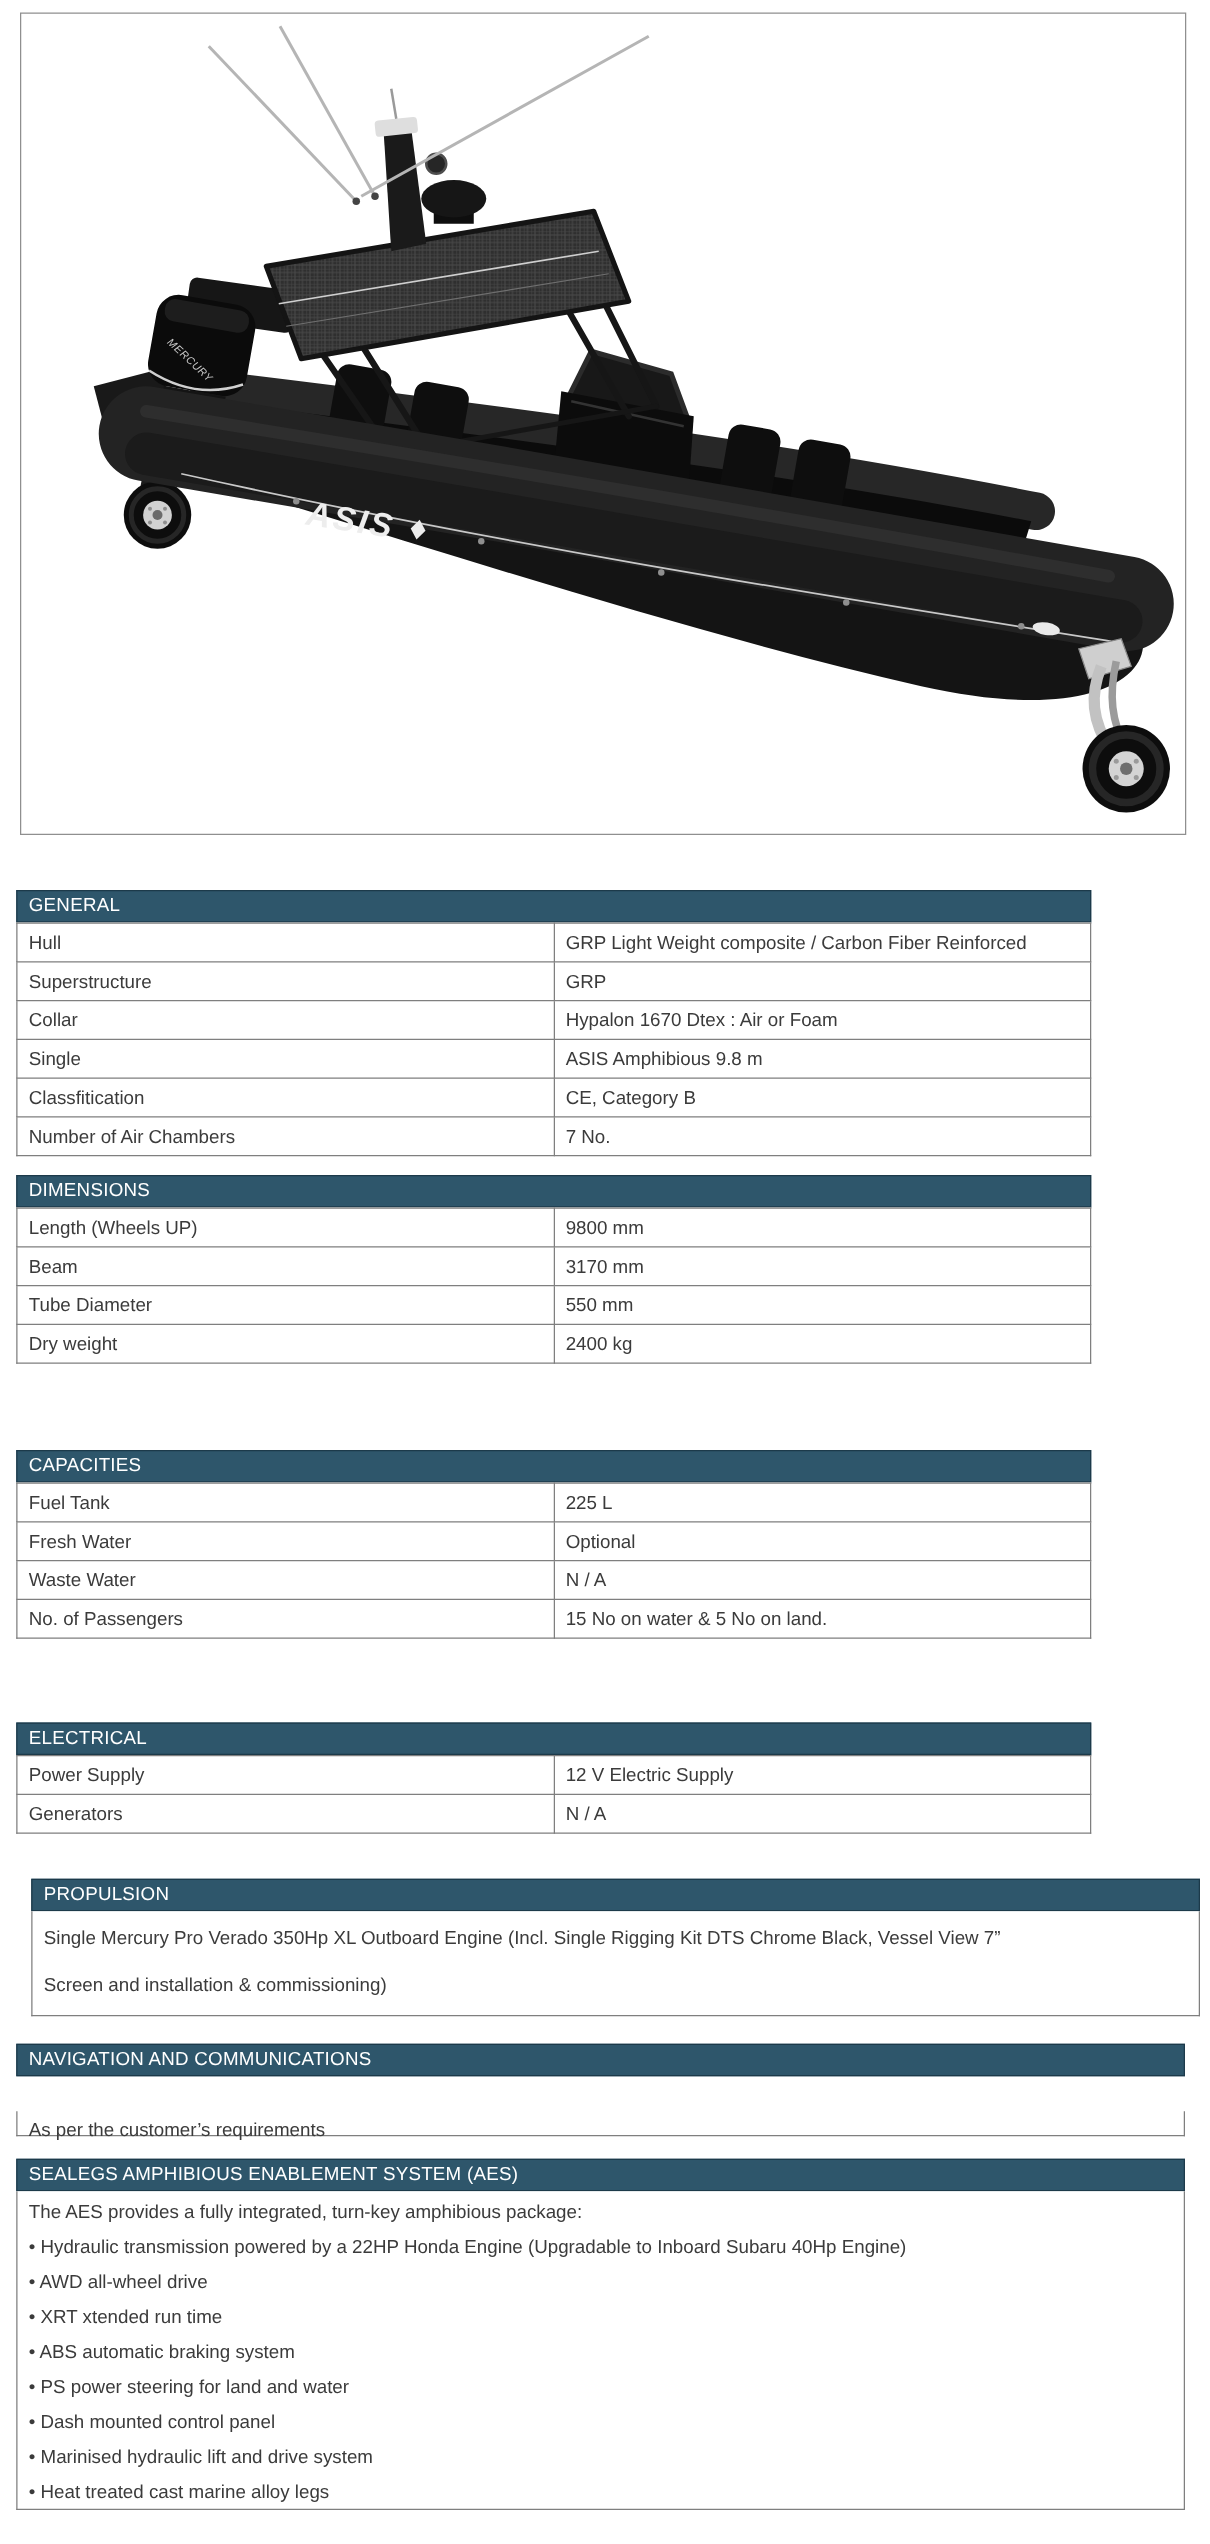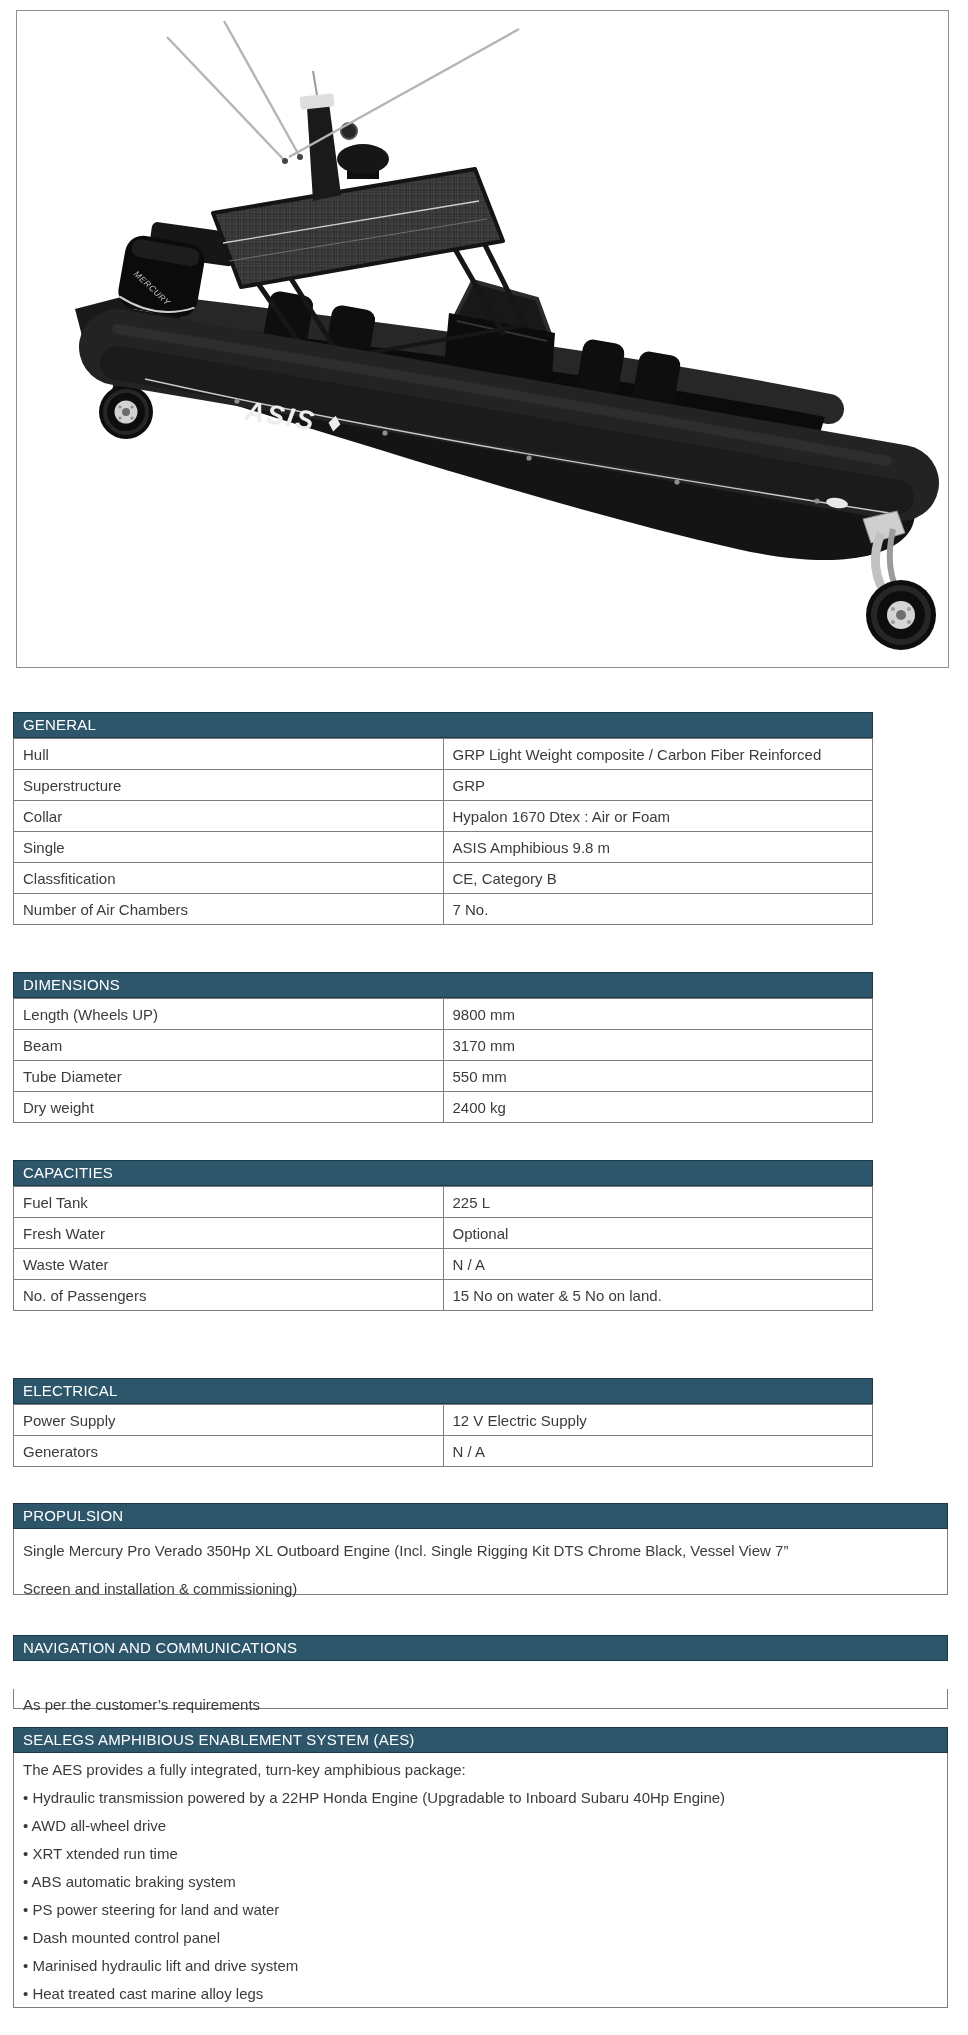--- a/index.html
+++ b/index.html
@@ -15,32 +15,32 @@
   .tbl{position:absolute;left:13px;width:860px;}
   .tbl-header{height:26px;background:#2E566B;border:1px solid #1C3A4A;box-sizing:border-box;
     color:#ffffff;font-size:15px;line-height:24px;padding-left:9px;letter-spacing:.2px;}
   table.spec{width:100%;border-collapse:collapse;table-layout:fixed;background:#ffffff;}
   table.spec td{border:1px solid #7f7f7f;height:30px;font-size:15px;color:#3b3b3b;
     padding:0 6px 0 9px;vertical-align:middle;overflow:hidden;white-space:nowrap;}
   td.k{width:50%;}
   td.v{width:50%;}
 
   #tbl-general{top:712px;}
-  #tbl-dimensions{top:972px;}
+  #tbl-dimensions{top:940px;}
   #tbl-capacities{top:1160px;}
   #tbl-electrical{top:1378px;}
 
   
   .sec{position:absolute;left:13px;width:935px;}
-  #sec-propulsion{top:1503px;}
+  #sec-propulsion{top:1503px;margin-left:12px;}
   #sec-navigation{top:1635px;}
   #sec-aes{top:1727px;}
   .sec-body{border:1px solid #7f7f7f;border-top:none;background:#ffffff;box-sizing:border-box;
     font-size:15px;color:#3b3b3b;}
-  #sec-propulsion .sec-body{height:66px;line-height:38px;padding:3px 10px 16px 9px;}
+  #sec-propulsion .sec-body{height:84px;line-height:38px;padding:3px 10px 16px 9px;}
   #sec-propulsion .sec-line{white-space:nowrap;}
   #sec-navigation .sec-body{height:20px;line-height:31px;padding:0 10px 4px 9px;margin-top:28px;}
   #sec-aes .sec-body{height:255px;padding:3px 4px 0 9px;line-height:28px;}
   .aes-line{white-space:nowrap;}
 </style>
 </head>
 <body>
 
 <div class="page">
 

